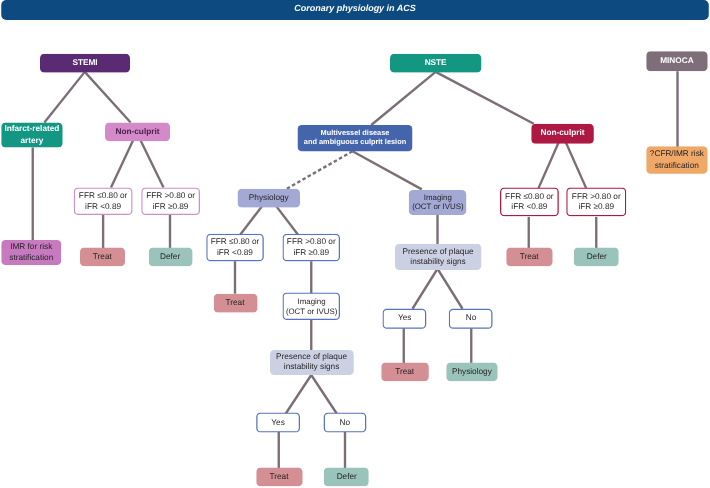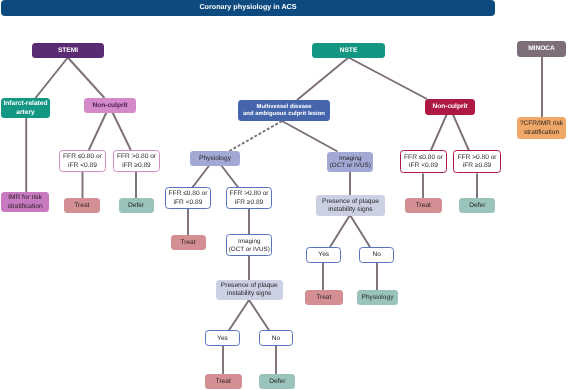--- a/index.html
+++ b/index.html
@@ -2,22 +2,22 @@
 <html><head>
 <meta charset="utf-8">
 <title>Coronary physiology in ACS</title>
 <style>
   html,body{margin:0;padding:0;background:#ffffff;}
   body{width:568px;height:390px;overflow:hidden;
        font-family:"Liberation Sans",sans-serif;
        -webkit-font-smoothing:antialiased;
        text-rendering:geometricPrecision;}
   #page{position:relative;width:568px;height:390px;background:#fff;}
-  #title-bar{position:absolute;left:1px;top:0;width:494px;height:16px;
-       background:#0c4a80;border-radius:4px;}
+  #title-bar{position:absolute;left:1px;top:0;width:566px;height:16px;
+       background:#0c4a80;border-radius:4px;font-style:italic;}
   #title-bar .title{position:absolute;left:0;top:0;width:100%;height:16px;
        line-height:14.5px;text-align:center;color:#fff;
        font-size:7.2px;font-weight:bold;}
   svg#edges{position:absolute;left:0;top:0;width:568px;height:390px;overflow:visible;}
   svg#edges .edge{stroke:#7b6e78;stroke-width:1.9;stroke-linecap:butt;fill:none;}
   svg#edges .edge.dashed{stroke-dasharray:2.9 1.9;}
   .node{position:absolute;box-sizing:border-box;display:flex;
         align-items:center;justify-content:center;text-align:center;
         border-radius:3.5px;line-height:1.22;transform:translateZ(0);}
   .node .lbl{display:block;white-space:nowrap;}

